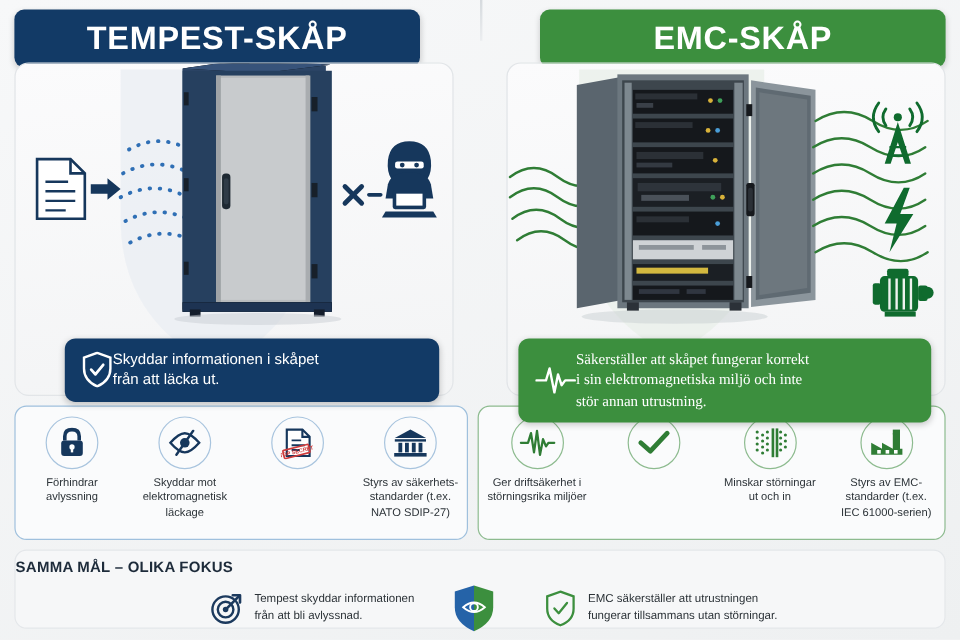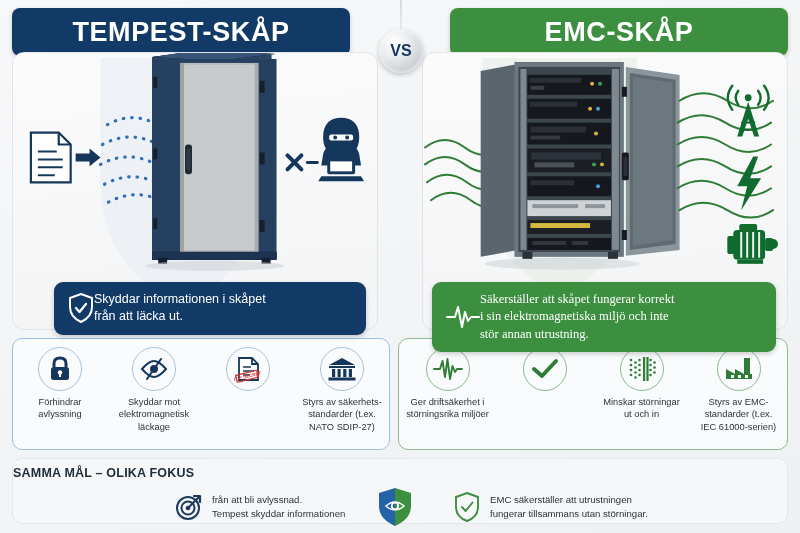--- a/index.html
+++ b/index.html
@@ -119,23 +119,20 @@
 <div class="page">
 
   <div class="hdr" id="hdr-left">
     <span>TEMPEST-SKÅP</span>
   </div>
   <div class="hdr" id="hdr-right">
     <span>EMC-SKÅP</span>
   </div>
 
   <div class="vs-stem"></div>
-  <div class="vs">
-    <span>VS</span>
-  </div>
 
   <div class="card" id="card-left">
     <svg class="illus" viewBox="0 0 366 278">
 
       <g>
         <path d="M88 5 L250 5 L250 130 Q250 215 169 255 Q88 215 88 130 Z" fill="#e9eef3" opacity="0.75"></path>
       </g>
 
       <g fill="none" stroke="#16375c" stroke-width="2.2">
         <path d="M18 80 L46 80 L58 92 L58 130 L18 130 Z" fill="#ffffff"></path>
@@ -492,22 +489,22 @@
 
       <div class="sum-item" id="sum-left">
         <svg width="28" height="28" viewBox="0 0 28 28">
           <circle cx="13" cy="15" r="11" fill="none" stroke="#1c3a5e" stroke-width="2"></circle>
           <circle cx="13" cy="15" r="6.5" fill="none" stroke="#1c3a5e" stroke-width="2"></circle>
           <circle cx="13" cy="15" r="2.3" fill="#1c3a5e"></circle>
           <path d="M13 15 L24 4" stroke="#1c3a5e" stroke-width="2.2" stroke-linecap="round"></path>
           <path d="M19 3 L25 3 L25 9" fill="none" stroke="#1c3a5e" stroke-width="2.2" stroke-linecap="round" stroke-linejoin="round"></path>
         </svg>
         <div class="sum-text">
+          <div>Tempest skyddar informationen</div>
           <div>från att bli avlyssnad.</div>
-          <div>Tempest skyddar informationen</div>
         </div>
       </div>
 
       <div class="sum-item" id="sum-mid">
         <svg width="36" height="40" viewBox="0 0 36 40">
           <path d="M18 1 L34 6 V19 Q34 32 18 39 Z" fill="#3c8f3e"></path>
           <path d="M18 1 L2 6 V19 Q2 32 18 39 Z" fill="#2563a8"></path>
           <g fill="none" stroke="#ffffff" stroke-width="1.6">
             <path d="M9 19 Q18 11 27 19 Q18 27 9 19 Z"></path>
             <circle cx="18" cy="19" r="3.2"></circle>

